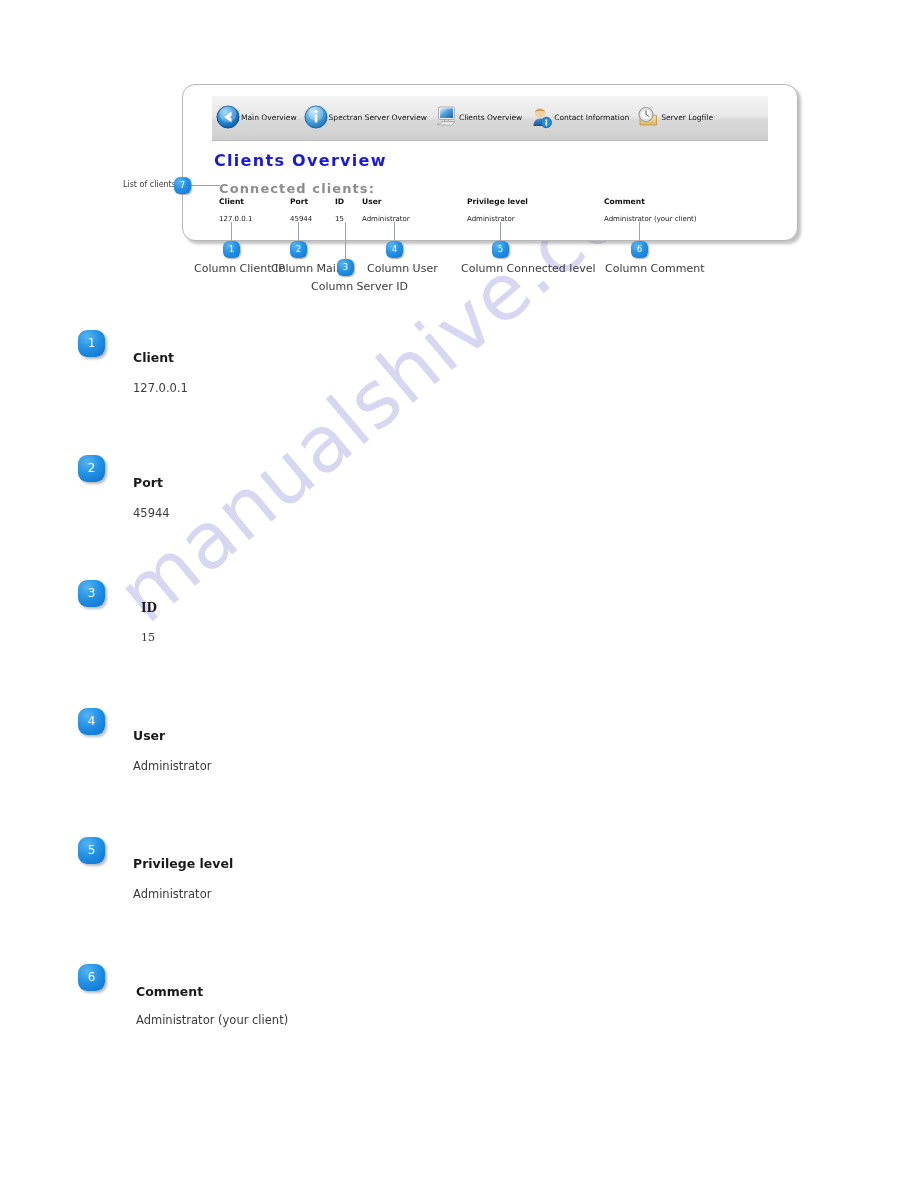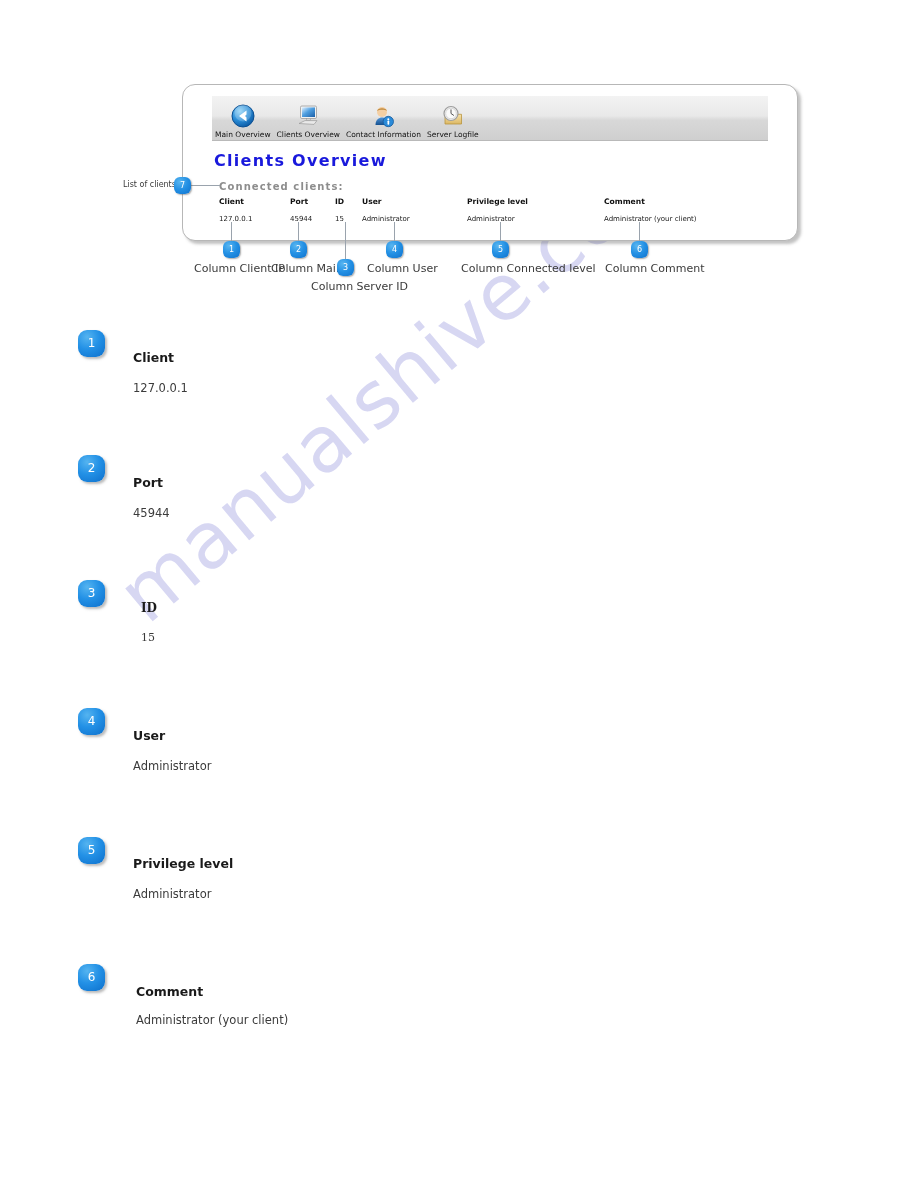--- a/index.html
+++ b/index.html
@@ -62,21 +62,21 @@
     top: 11px;
     width: 556px;
     height: 44px;
     background: linear-gradient(to bottom, #f3f3f3 0%, #e9e9e9 45%, #d8d8d8 55%, #cfcfcf 100%);
     border-bottom: 1px solid #b9b9b9;
     display: flex;
     align-items: flex-end;
   }
   .tb-item {
     display: flex;
-    flex-direction: column;
+    flex-direction: row;
     align-items: center;
     justify-content: flex-end;
     padding: 0 3px 1px 3px;
     height: 100%;
     box-sizing: border-box;
   }
   .tb-icon {
     width: 26px;
     height: 26px;
     display: block;
@@ -98,21 +98,21 @@
     font-size: 16px;
     font-weight: bold;
     color: #1919dc;
     letter-spacing: 1.3px;
   }
   .connected-label {
     position: absolute;
     left: 36px;
     top: 96px;
     font-family: "DejaVu Sans", "Liberation Sans", sans-serif;
-    font-size: 10px;
+    font-size: 13px;
     font-weight: bold;
     color: #8d8d8d;
     letter-spacing: 1.1px;
   }
 
   .ctable {
     position: absolute;
     left: 36px;
     top: 112px;
     width: 560px;
@@ -254,20 +254,38 @@
               </radialGradient>
             </defs>
             <circle cx="13" cy="13" r="11" fill="url(#gBlue)" stroke="#0b4f92" stroke-width="1"></circle>
             <circle cx="13" cy="10" r="8.5" fill="#ffffff" opacity=".20"></circle>
             <path d="M16.5 7.5 L9 13 L16.5 18.5 L16.5 14.5 L15 13 L16.5 11.5 Z" fill="#ffffff"></path>
           </svg>
         </span>
         <span class="tb-label">Main Overview</span>
       </div>
 
+      <div class="tb-item">
+        <span class="tb-icon">
+          <svg width="26" height="26" viewBox="0 0 26 26">
+            <defs>
+              <radialGradient id="gInfo" cx="36%" cy="26%" r="78%">
+                <stop offset="0%" stop-color="#bfe4fb"></stop>
+                  <stop offset="50%" stop-color="#57a9e2"></stop>
+                  <stop offset="100%" stop-color="#1d6fb5"></stop>
+              </radialGradient>
+            </defs>
+            <circle cx="13" cy="13" r="11" fill="url(#gInfo)" stroke="#1a6cae" stroke-width="1"></circle>
+            <circle cx="13" cy="9.5" r="7.5" fill="#ffffff" opacity=".22"></circle>
+            <circle cx="13" cy="7.6" r="1.5" fill="#ffffff"></circle>
+            <rect x="11.7" y="10.3" width="2.6" height="8.3" rx="1" fill="#ffffff"></rect>
+          </svg>
+        </span>
+        <span class="tb-label">Spectran Server Overview</span>
+      </div>
 
       <div class="tb-item">
         <span class="tb-icon">
           <svg width="26" height="26" viewBox="0 0 26 26">
             <defs>
               <linearGradient id="gScr" x1="0" y1="0" x2="1" y2="1">
                 <stop offset="0%" stop-color="#dff0ff"></stop>
                   <stop offset="45%" stop-color="#4f9fe0"></stop>
                   <stop offset="100%" stop-color="#1b5fa8"></stop>
               </linearGradient>

